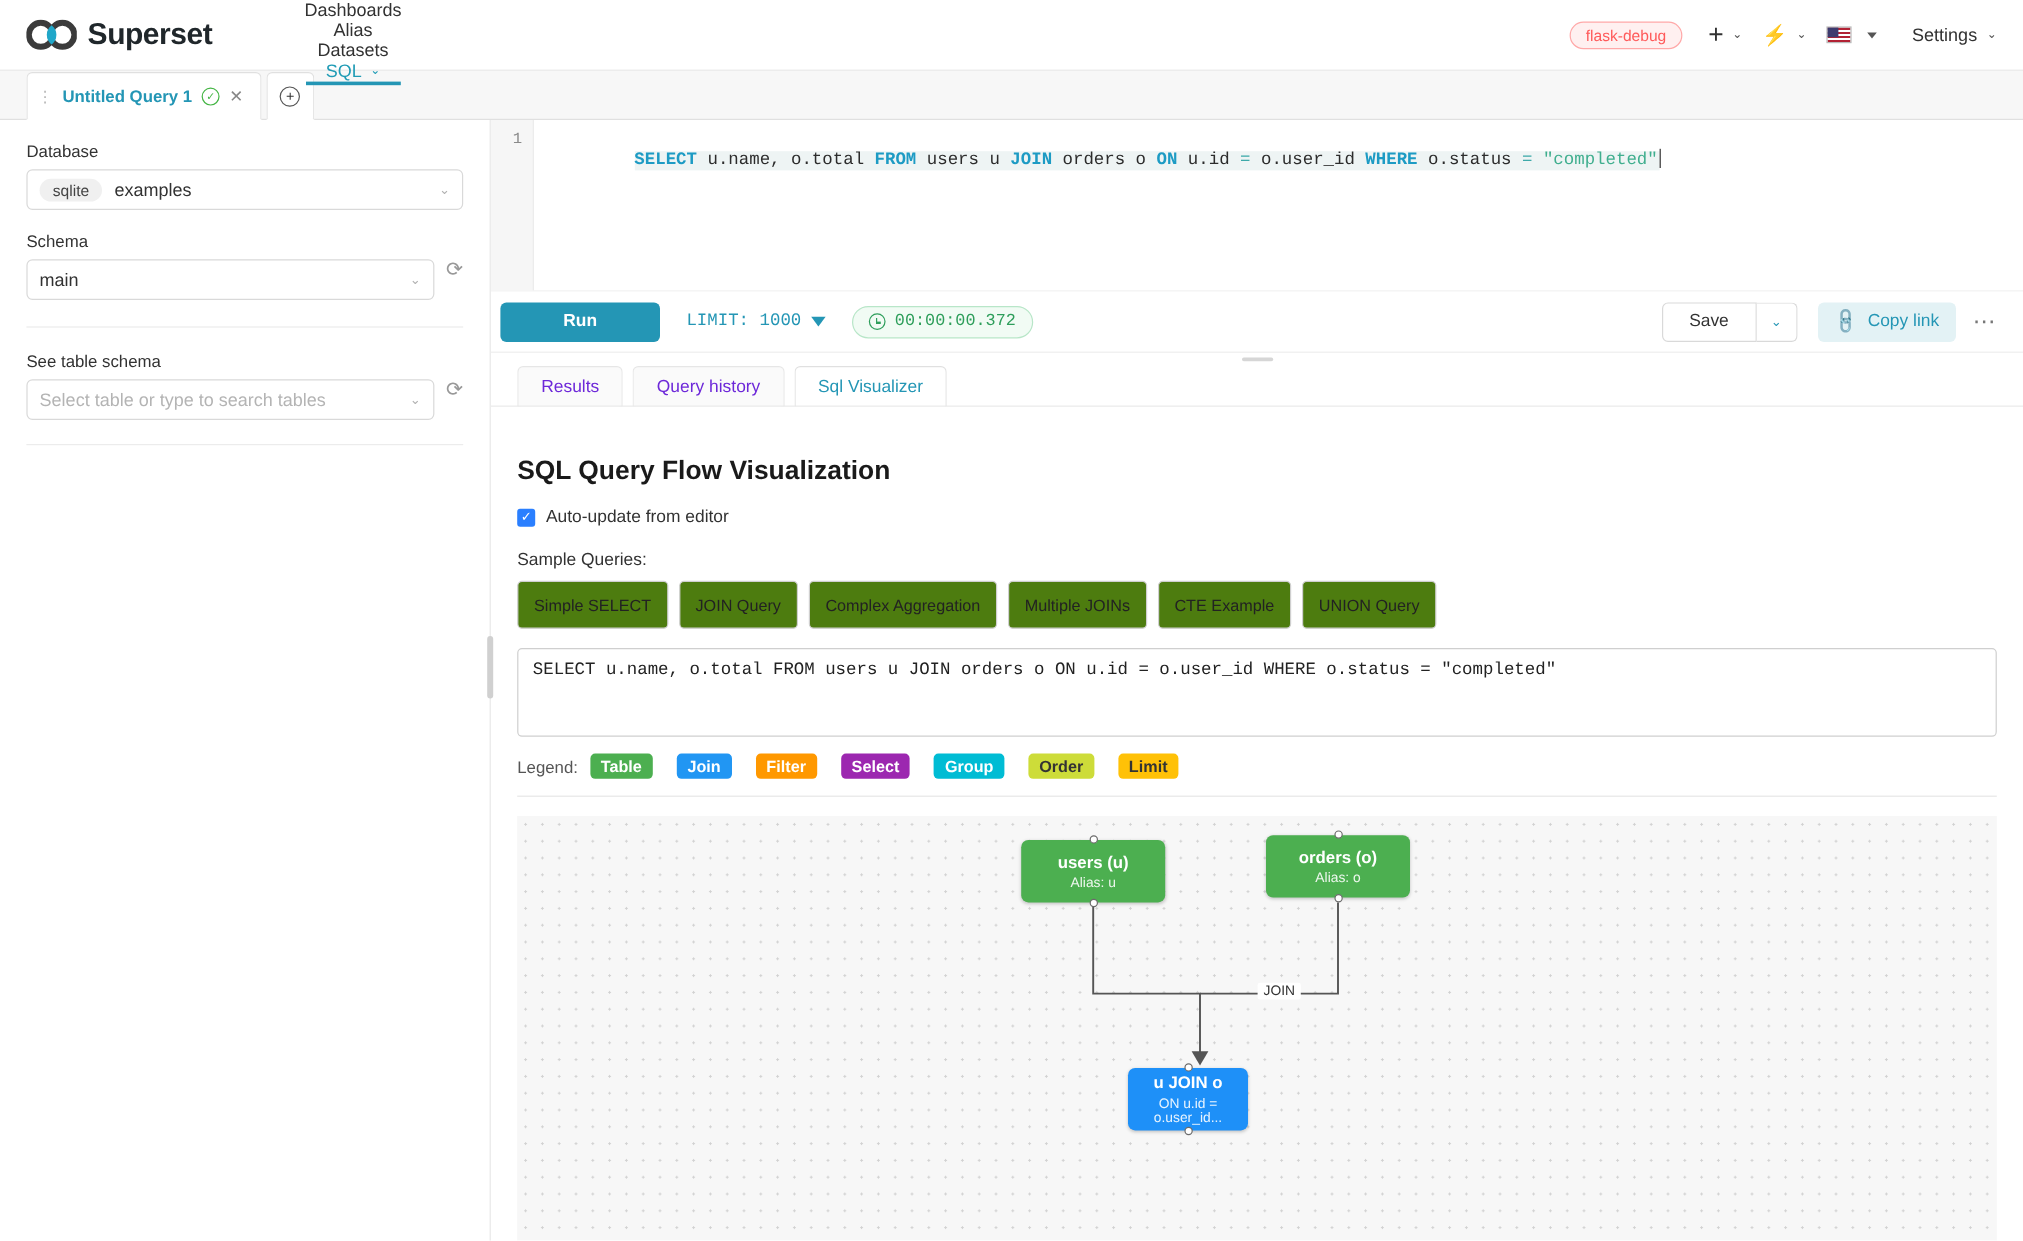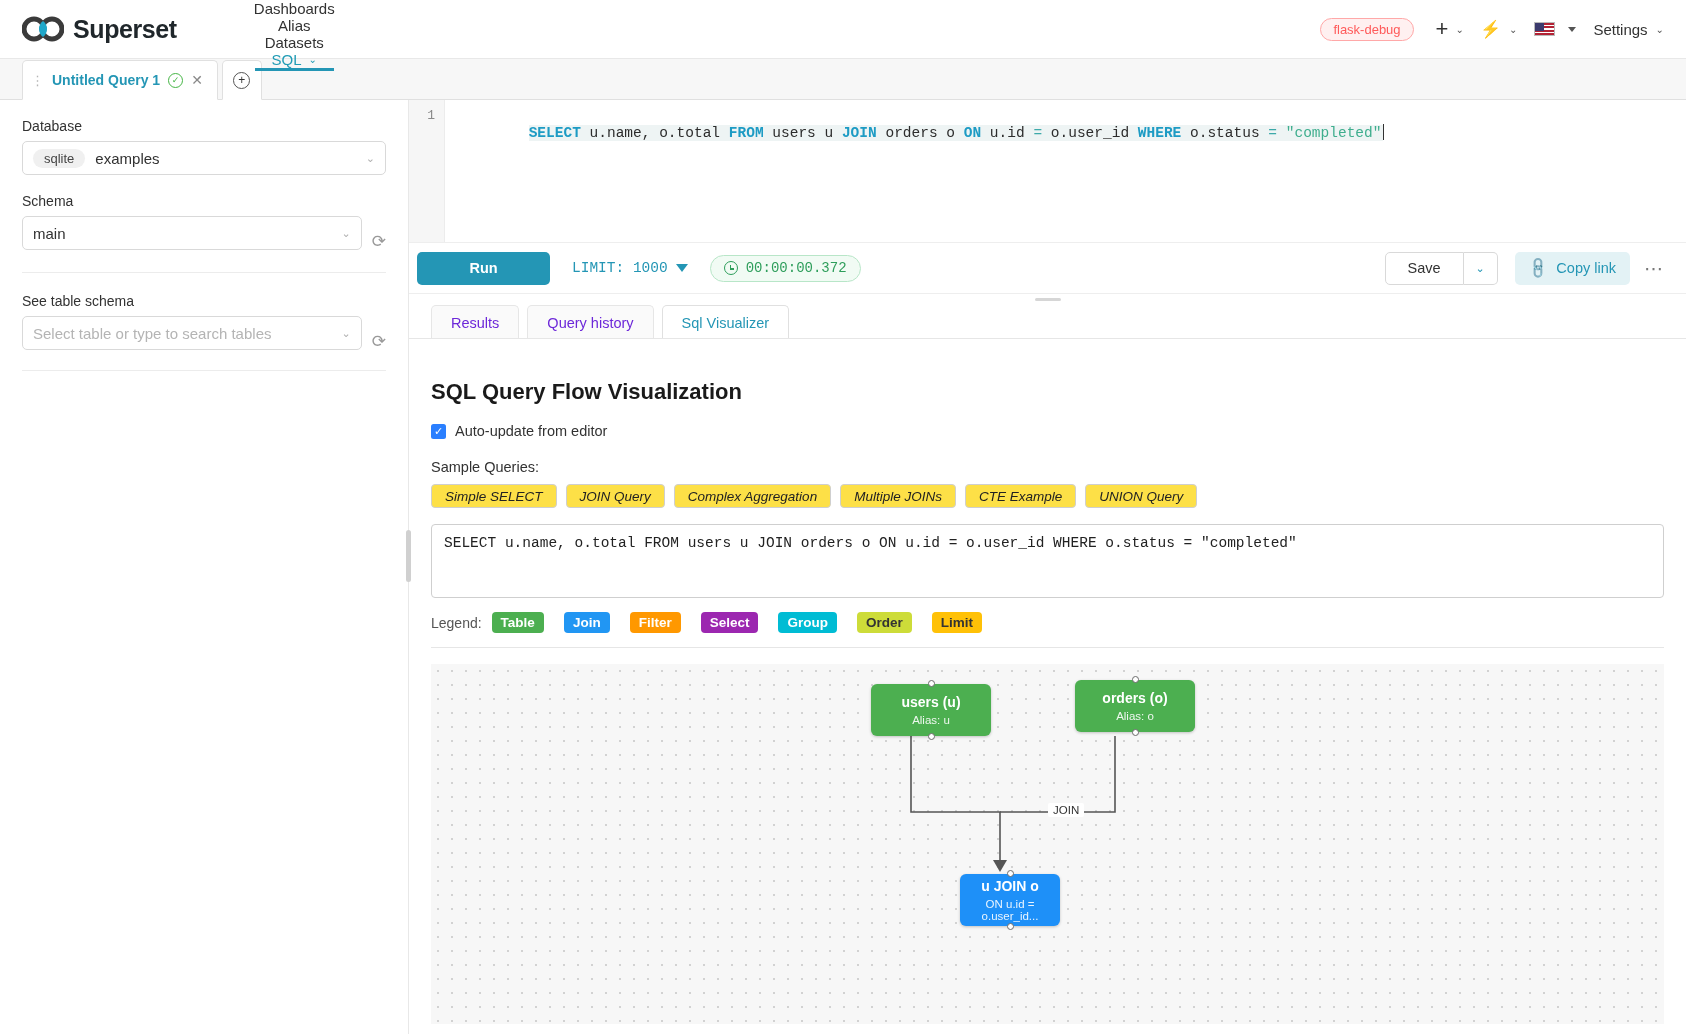--- a/index.html
+++ b/index.html
@@ -49,21 +49,21 @@
       #b22234 56.8% 71%, #fff 71% 85.2%, #b22234 85.2% 100%);
     border: 1px solid #bbb;
   }
   .flag::before {
     content: ""; position: absolute; left: 0; top: 0; width: 9px; height: 7.5px; background: #3c3b6e;
   }
   .caret-solid {
     width: 0; height: 0; border-left: 4px solid transparent; border-right: 4px solid transparent;
     border-top: 5px solid #555; margin-left: 6px;
   }
-  .settings-link { font-size: 15px; color: #323232; cursor: pointer; display:flex; align-items:center; }
+  .settings-link { font-size: 15px; color: #323232; margin-left: 12px; cursor: pointer; display:flex; align-items:center; }
 
   
   .tabstrip {
     height: 41px; background: #f7f7f7; border-bottom: 1px solid #e0e0e0;
     display: flex; align-items: flex-end; padding-left: 22px;
   }
   .qtab {
     height: 40px; background: #fff; border: 1px solid #e0e0e0; border-bottom: 1px solid #fff;
     border-radius: 5px 5px 0 0; display: flex; align-items: center; gap: 8px;
     padding: 0 14px 0 8px; margin-bottom: -1px; cursor: pointer;
@@ -99,21 +99,21 @@
     height: 34px; border: 1px solid #d9d9d9; border-radius: 5px;
     display: flex; align-items: center; padding: 0 10px; background: #fff;
     font-size: 15px; color: #323232; position: relative; cursor: pointer;
   }
   .sel .chev { margin-left: auto; color: #b0b0b0; font-size: 11px; }
   .db-chip {
     background: #f0f0f0; border-radius: 11px; padding: 2px 11px;
     font-size: 13px; color: #444; margin-right: 10px;
   }
   .sel.placeholder { color: #b4b4b4; }
-  .row-with-refresh { display: flex; align-items: flex-end; gap: 10px; }
+  .row-with-refresh { display: flex; align-items: flex-start; gap: 10px; }
   .row-with-refresh .sel { flex: 1; }
   .refresh-ico { color: #999; font-size: 17px; cursor: pointer; line-height: 1; }
   .mb18 { margin-bottom: 18px; }
   .hr { border-top: 1px solid #ececec; margin: 22px 0 20px 0; }
   .hr2 { border-top: 1px solid #ececec; margin: 20px 0 0 0; }
   .drag-handle {
     position: absolute; right: -3px; top: 430px; width: 5px; height: 52px;
     background: #d0d0d0; border-radius: 3px; cursor: col-resize;
   }
 
@@ -201,43 +201,43 @@
   .chk-row { display: flex; align-items: center; gap: 9px; margin-bottom: 20px; }
   .chk {
     width: 15px; height: 15px; background: #2a7fff; border-radius: 2.5px;
     display: flex; align-items: center; justify-content: center; color: #fff; font-size: 11px; line-height:1;
     cursor: pointer;
   }
   .chk-label { font-size: 14.5px; color: #323232; }
   .samples-label { font-size: 14.5px; color: #323232; margin-bottom: 9px; }
   .sample-row { display: flex; gap: 9px; margin-bottom: 16px; flex-wrap: nowrap; }
   .sample-btn {
-    border: 1px solid #cfcfcf; background: #fde047; border-radius: 4px;
-    height: 24px; padding: 0 13px; font-size: 13.5px; color: #222; cursor: pointer;
-    font-family: "Liberation Sans", sans-serif; white-space: nowrap; font-style: italic;
+    border: 1px solid #cfcfcf; background: #4d7c0f; border-radius: 4px;
+    height: 40px; padding: 0 13px; font-size: 13.5px; color: #222; cursor: pointer;
+    font-family: "Liberation Sans", sans-serif; white-space: nowrap;
   }
   .sql-textarea {
     width: 100%; height: 74px; border: 1px solid #cfcfcf; border-radius: 4px;
     padding: 10px 12px; font-family: "Liberation Mono", monospace; font-size: 14.5px;
     color: #222; resize: none; outline: none; display: block;
   }
   .legend-row { display: flex; align-items: center; gap: 7px; margin: 14px 0 0 0; }
   .legend-label { font-size: 14px; color: #555; margin-right: 3px; }
   .badge { border-radius: 4px; padding: 3px 9px; font-size: 13.5px; font-weight: bold; color: #fff; }
   .viz-hr { border-top: 1px solid #e6e6e6; margin: 14px 0 0 0; }
 
   .canvas {
     margin-top: 16px; height: 360px; background: #f7f7f7; position: relative;
     background-image: radial-gradient(#d2d2d2 1px, transparent 1px);
     background-size: 14px 14px; overflow: hidden;
   }
   .node {
     position: absolute; border-radius: 6px; color: #fff; text-align: center;
     display: flex; flex-direction: column; align-items: center; justify-content: center;
-    box-shadow: 0 1px 3px rgba(0,0,0,0.22); cursor: pointer; margin-left: 20px;
+    box-shadow: 0 1px 3px rgba(0,0,0,0.22); cursor: pointer;
   }
   .node-title { font-size: 14px; font-weight: bold; }
   .node-sub { font-size: 11.5px; opacity: 0.9; margin-top: 4px; }
   .port {
     position: absolute; width: 7px; height: 7px; border-radius: 50%;
     background: #fff; border: 1.3px solid #6b6b6b; left: 50%; margin-left: -3.5px;
   }
   .port.top { top: -4px; }
   .port.bottom { bottom: -4px; }
   .edge-label {

